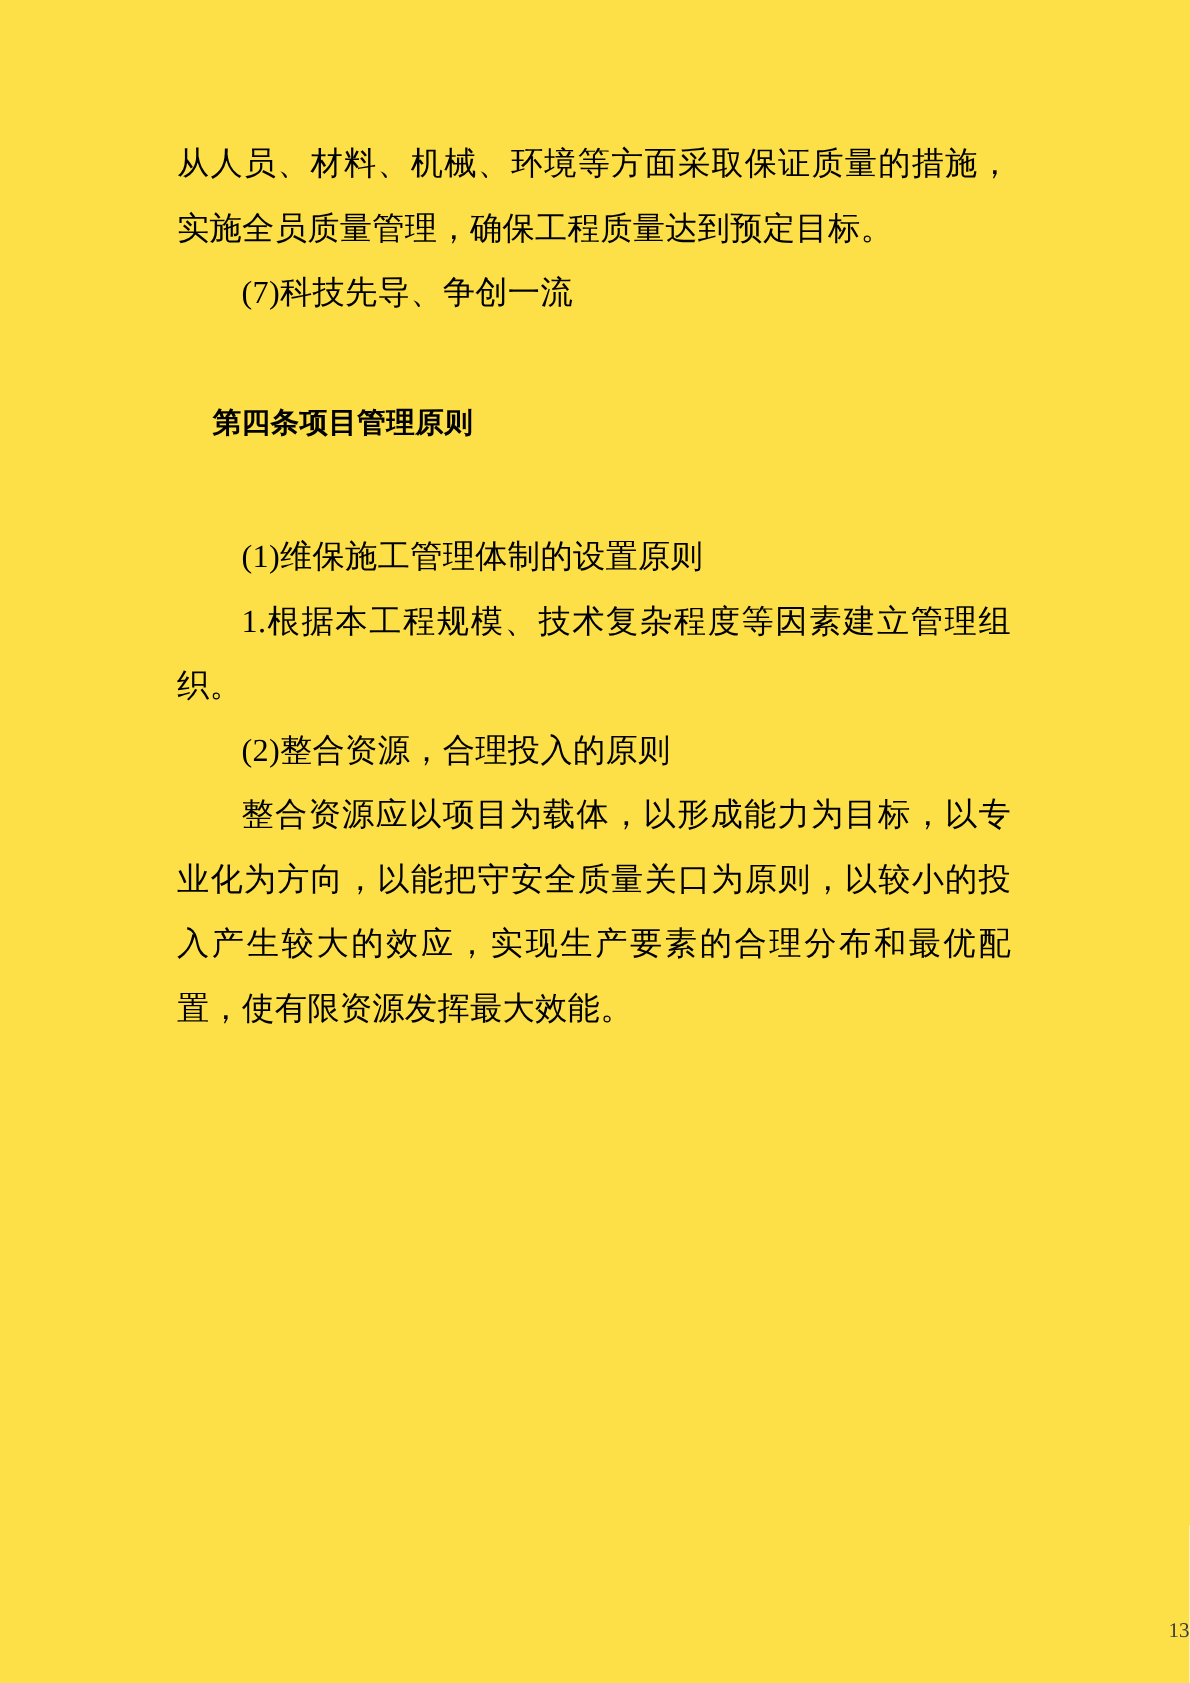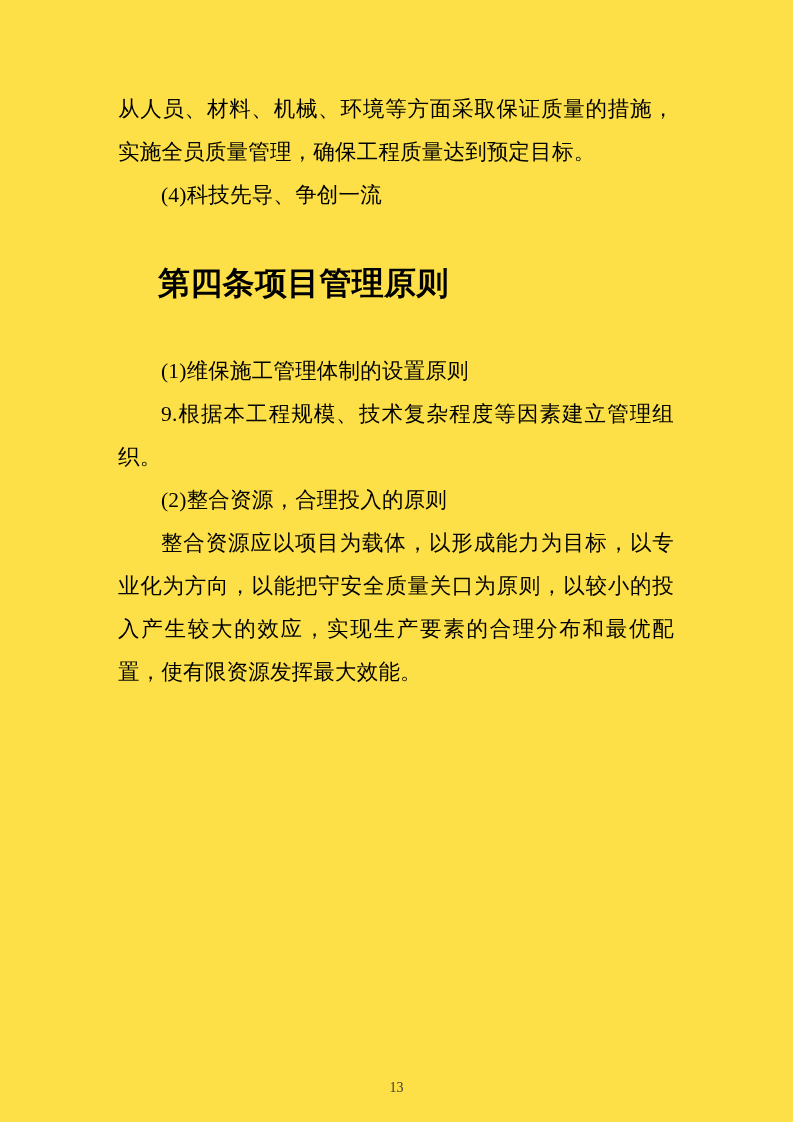--- a/index.html
+++ b/index.html
@@ -39,61 +39,61 @@
   .para.flush {
     text-indent: 0;
   }
   
   .heading-wrap {
     margin-top: 46px;
     margin-bottom: 47px;
   }
   .heading {
     font-family: Liberation Sans, sans-serif;
-    font-size: 32px;
+    font-size: 19px;
     line-height: 40px;
     font-weight: bold;
     color: #000000;
     text-indent: 1.25em;
     margin: 0;
     letter-spacing: 0.3px;
   }
   .page-number {
     position: absolute;
     left: 0;
     right: 0;
     top: 1079px;
-    text-align: center;
+    text-align: right;
     font-family: "Liberation Serif", "DejaVu Serif", serif;
     font-size: 14px;
     line-height: 18px;
     color: #3a3a3a;
   }
 </style>
 </head>
 <body>
 
 <div class="page">
 
   <div class="content">
 
     <p class="para flush">从人员、材料、机械、环境等方面采取保证质量的措施，实施全员质量管理，确保工程质量达到预定目标。</p>
 
 
-    <p class="para indent">(4)科技先导、争创一流</p>
+    <p class="para indent">(7)科技先导、争创一流</p>
 
 
     <div class="heading-wrap">
       <h2 class="heading">第四条项目管理原则</h2>
     </div>
 
     <p class="para indent">(1)维保施工管理体制的设置原则</p>
 
 
-    <p class="para indent">9.根据本工程规模、技术复杂程度等因素建立管理组织。</p>
+    <p class="para indent">1.根据本工程规模、技术复杂程度等因素建立管理组织。</p>
 
 
     <p class="para indent">(2)整合资源，合理投入的原则</p>
 
     <p class="para indent">整合资源应以项目为载体，以形成能力为目标，以专业化为方向，以能把守安全质量关口为原则，以较小的投入产生较大的效应，实现生产要素的合理分布和最优配置，使有限资源发挥最大效能。</p>
 
   </div>
 
   <div class="page-number">13</div>
 

